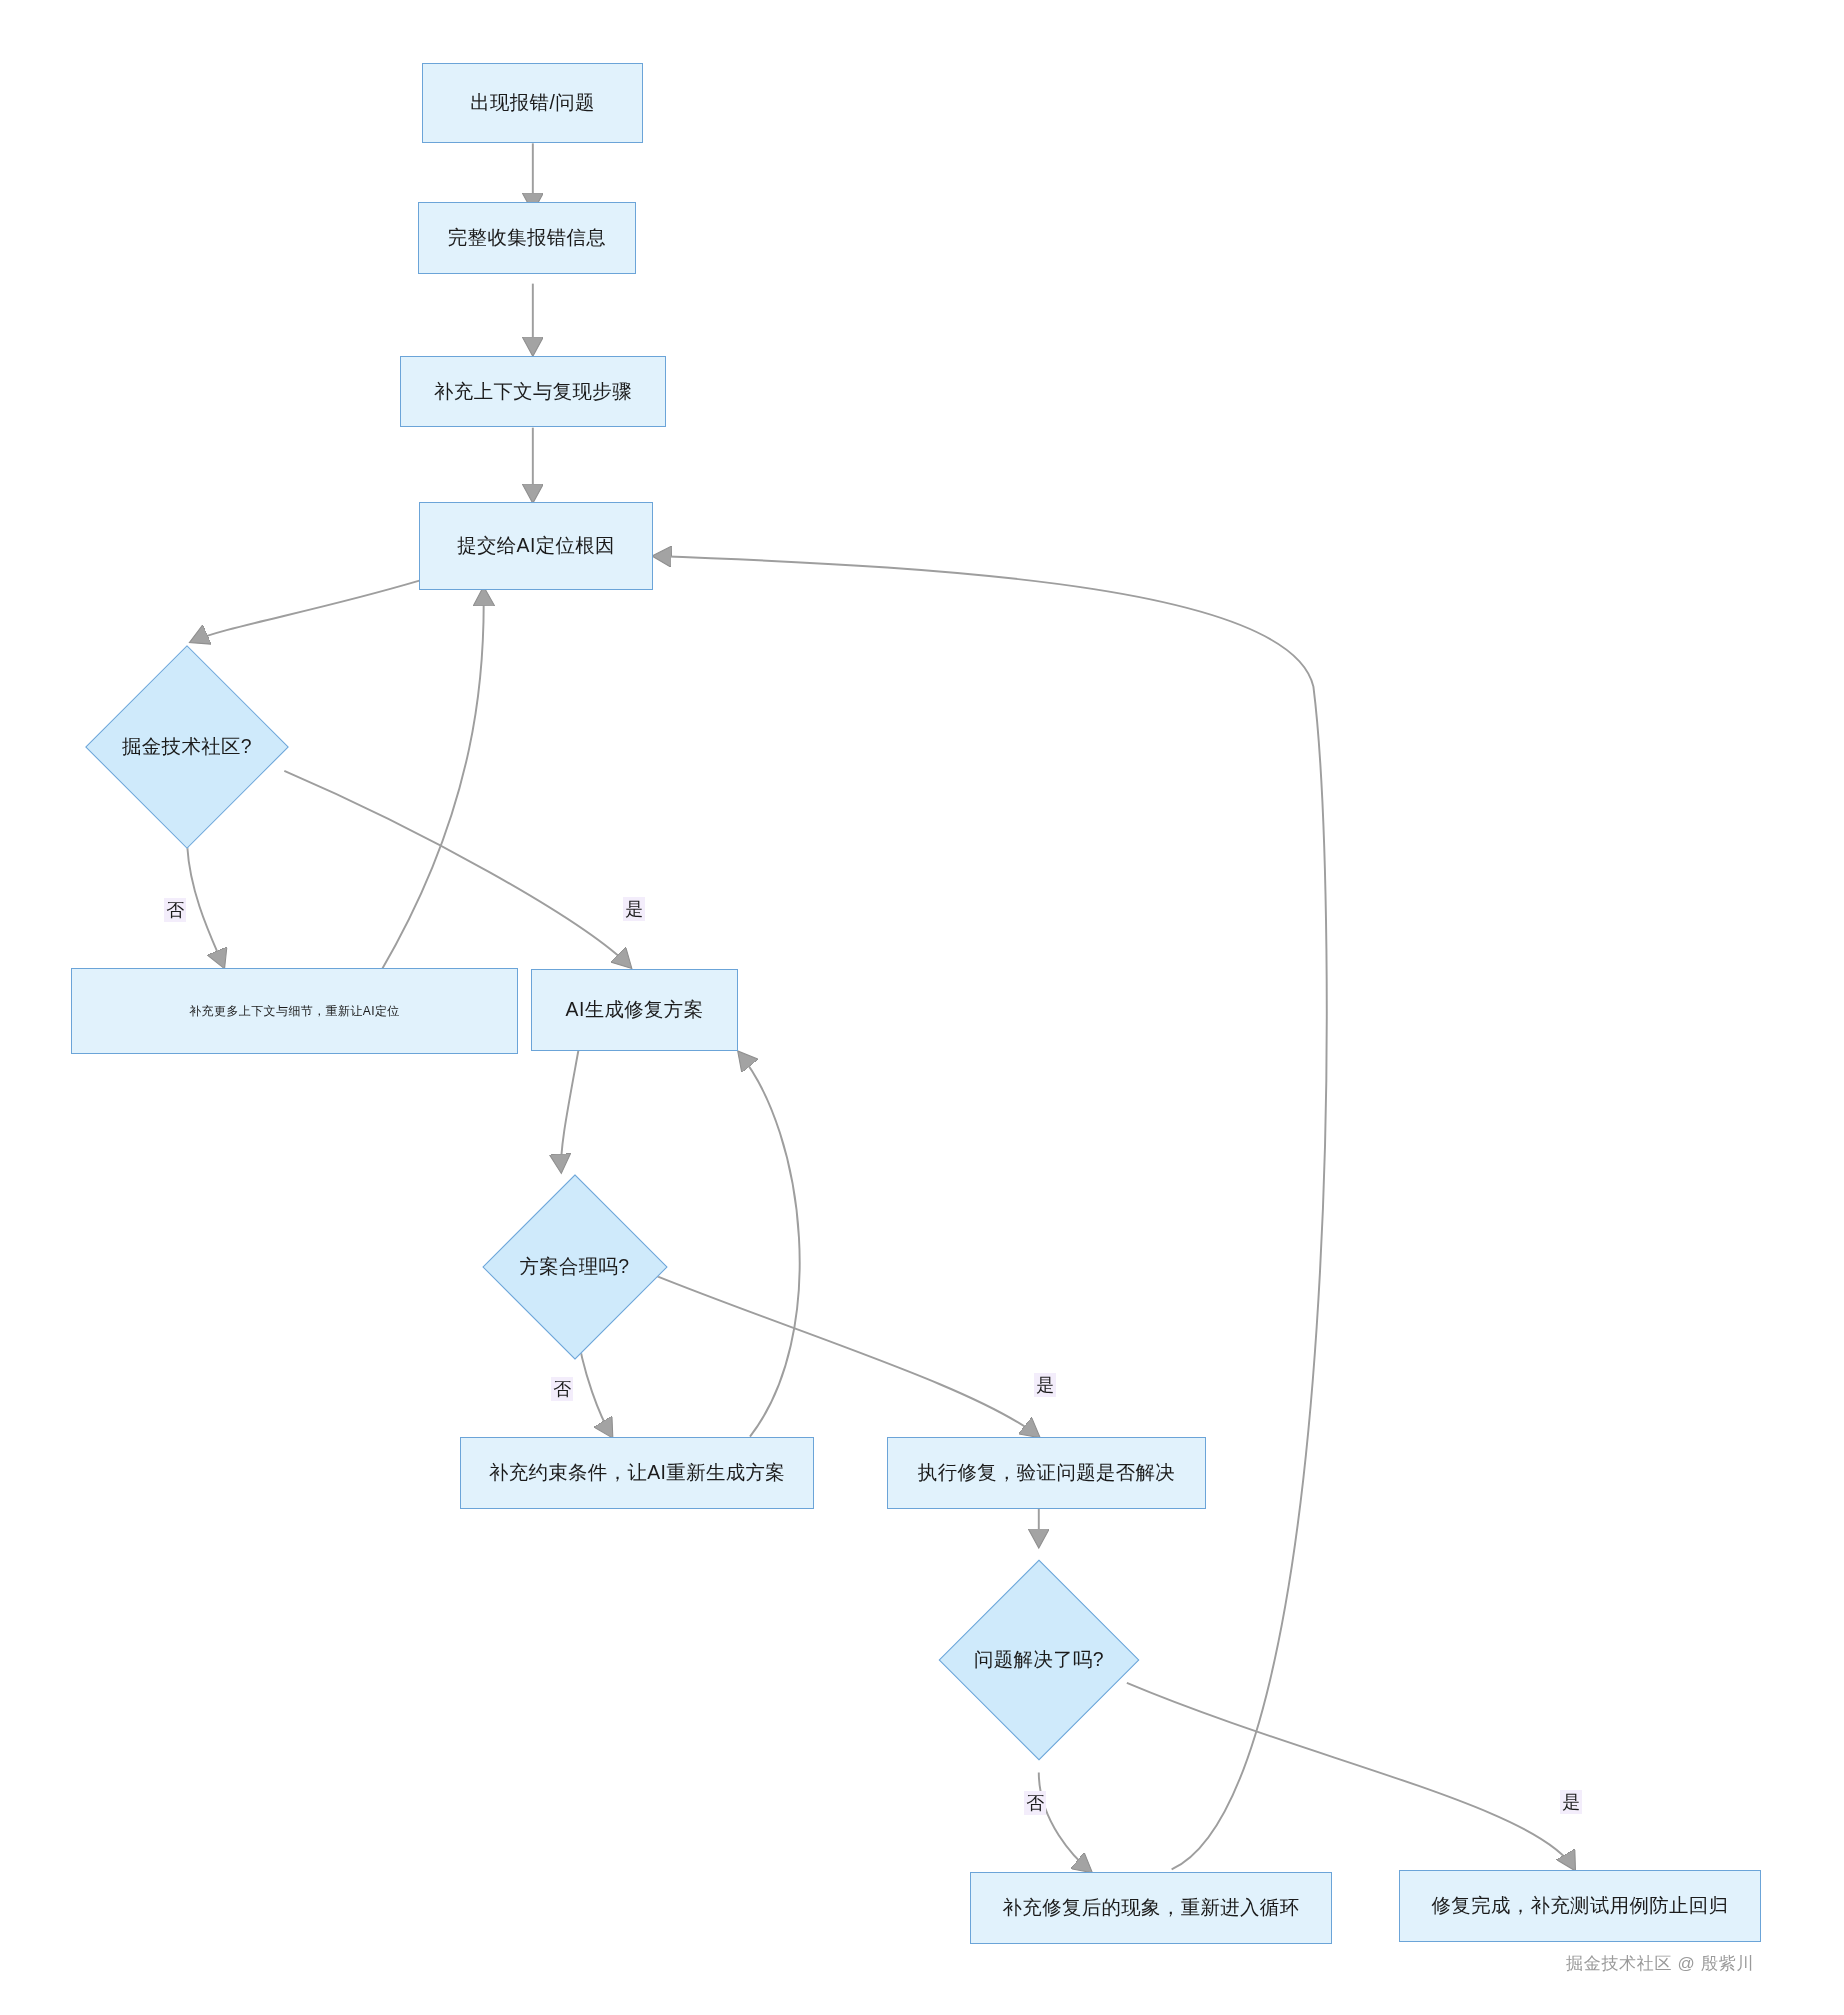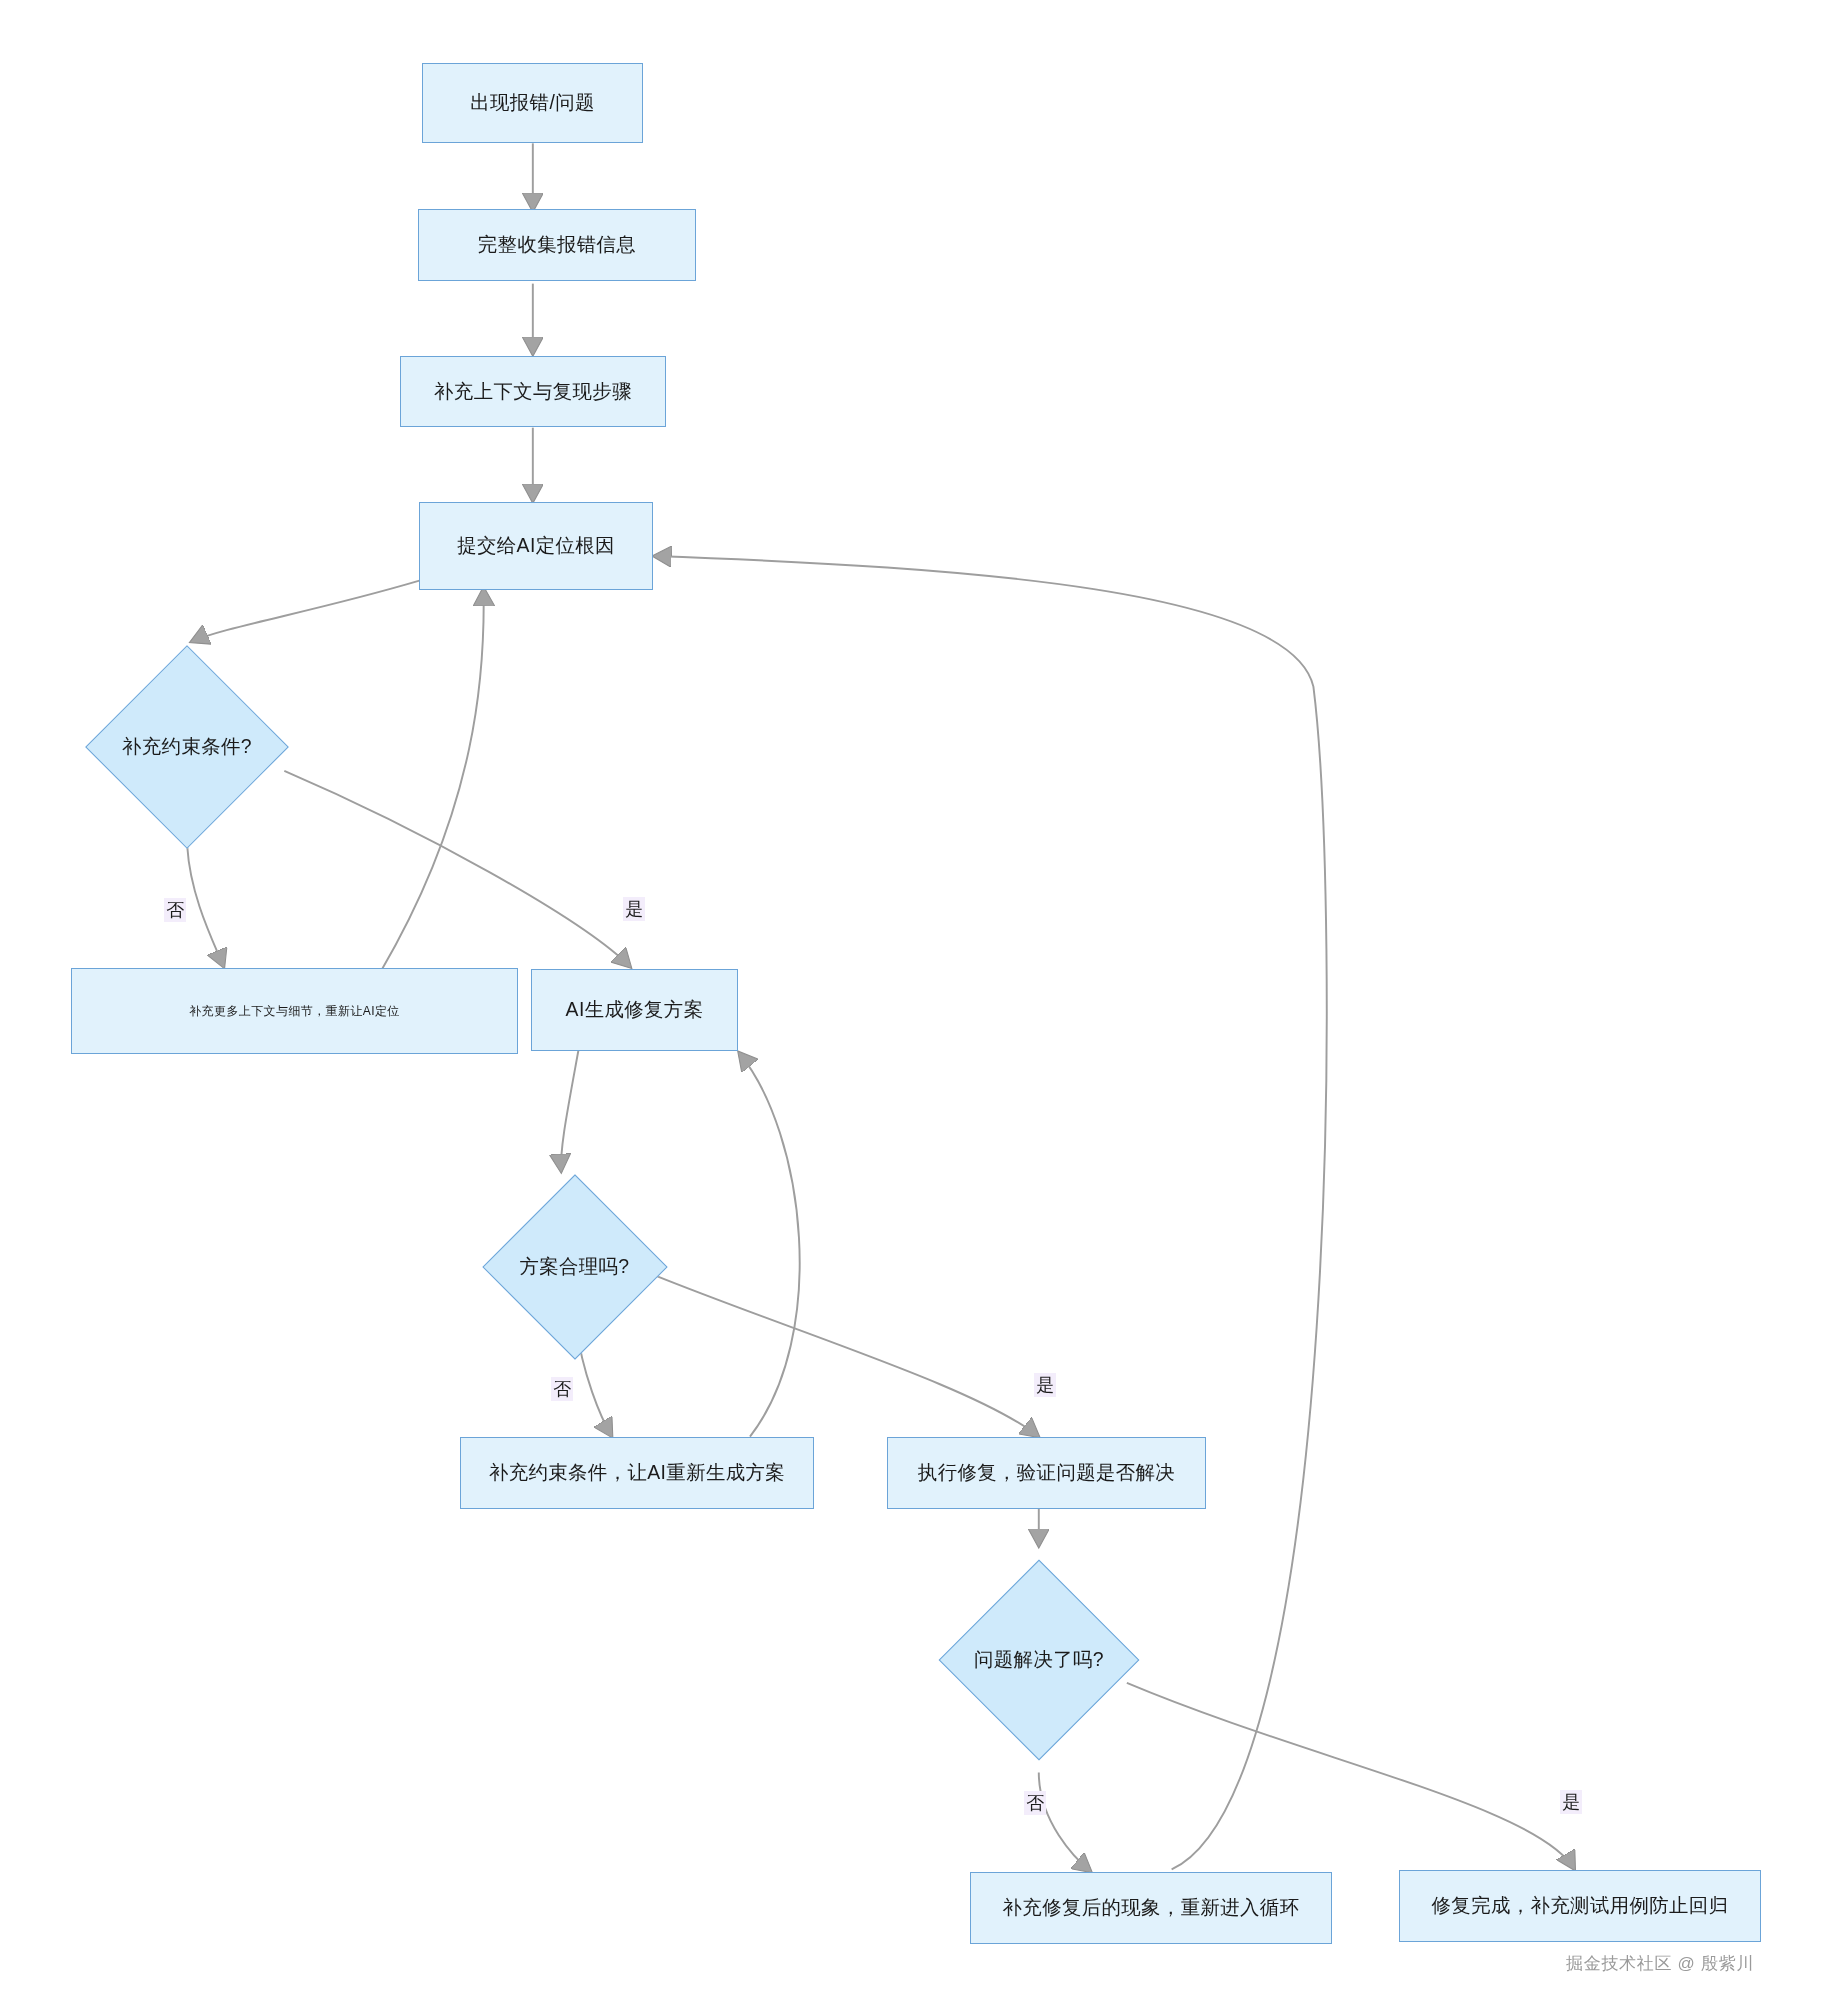--- a/index.html
+++ b/index.html
@@ -118,35 +118,35 @@
       <path d="M 1510 2255 C 1760 2360 2060 2420 2110 2505"></path>
 
       <path d="M 1570 2505 C 1800 2400 1795 1200 1760 920 C 1730 790 1300 760 876 745"></path>
     </g>
   </svg>
 
   <div class="node" style="left:422px; top:63px; width:221px; height:80px;">
     <span>出现报错/问题</span>
   </div>
 
-  <div class="node" style="left:418px; top:209px; width:278px; height:72px;">
+  <div class="node" style="left:418px; top:202px; width:218px; height:72px;">
     <span>完整收集报错信息</span>
   </div>
 
   <div class="node" style="left:400px; top:356px; width:266px; height:71px;">
     <span>补充上下文与复现步骤</span>
   </div>
 
   <div class="node" style="left:419px; top:502px; width:234px; height:88px;">
     <span>提交给AI定位根因</span>
   </div>
 
   <div class="node decision" style="left:70px; top:646px; width:234px; height:202px;">
     <div class="dshape" style="width:144px; height:144px;"></div>
-    <span class="dlabel">补充约束条件?</span>
+    <span class="dlabel">掘金技术社区?</span>
   </div>
 
   <div class="node" style="left:71px; top:968px; width:447px; height:86px; font-size:12px;">
     <span>补充更多上下文与细节，重新让AI定位</span>
   </div>
 
   <div class="node" style="left:531px; top:969px; width:207px; height:82px;">
     <span>AI生成修复方案</span>
   </div>
 

